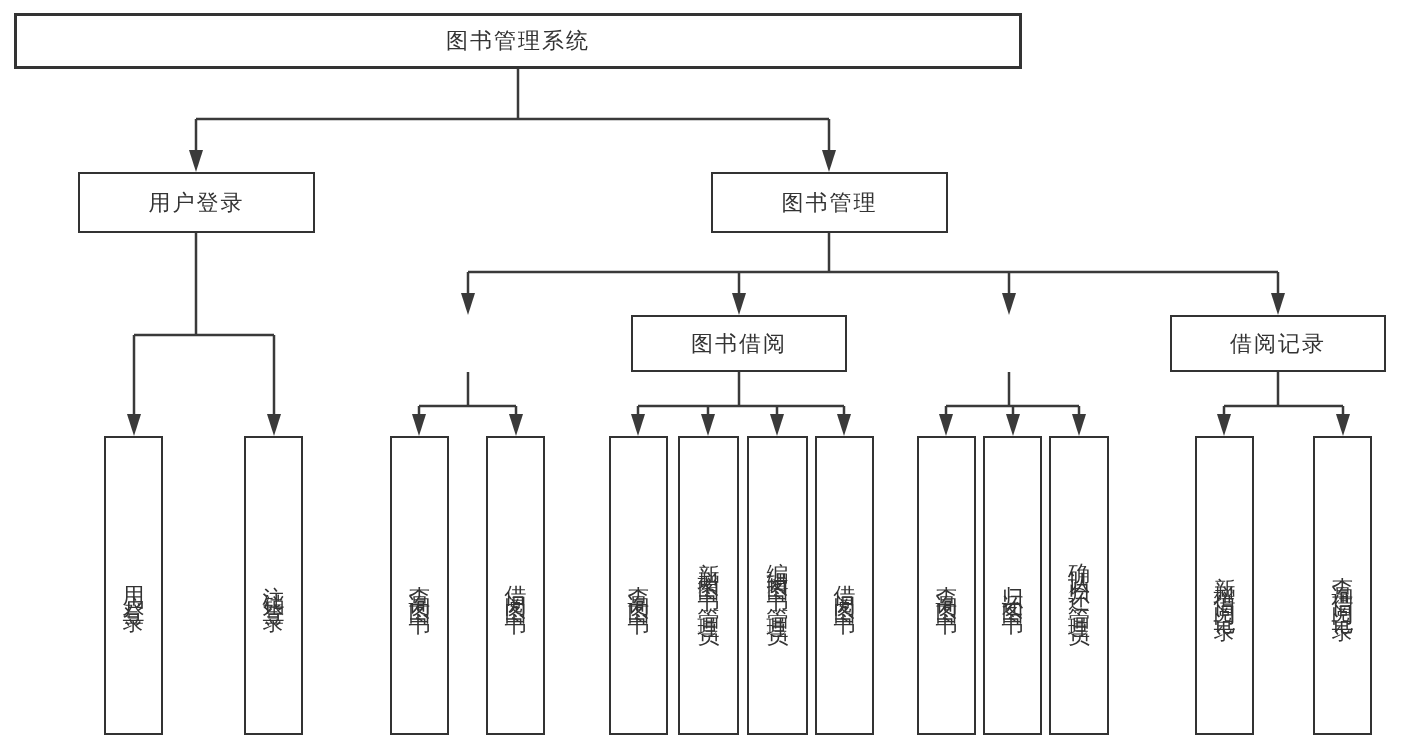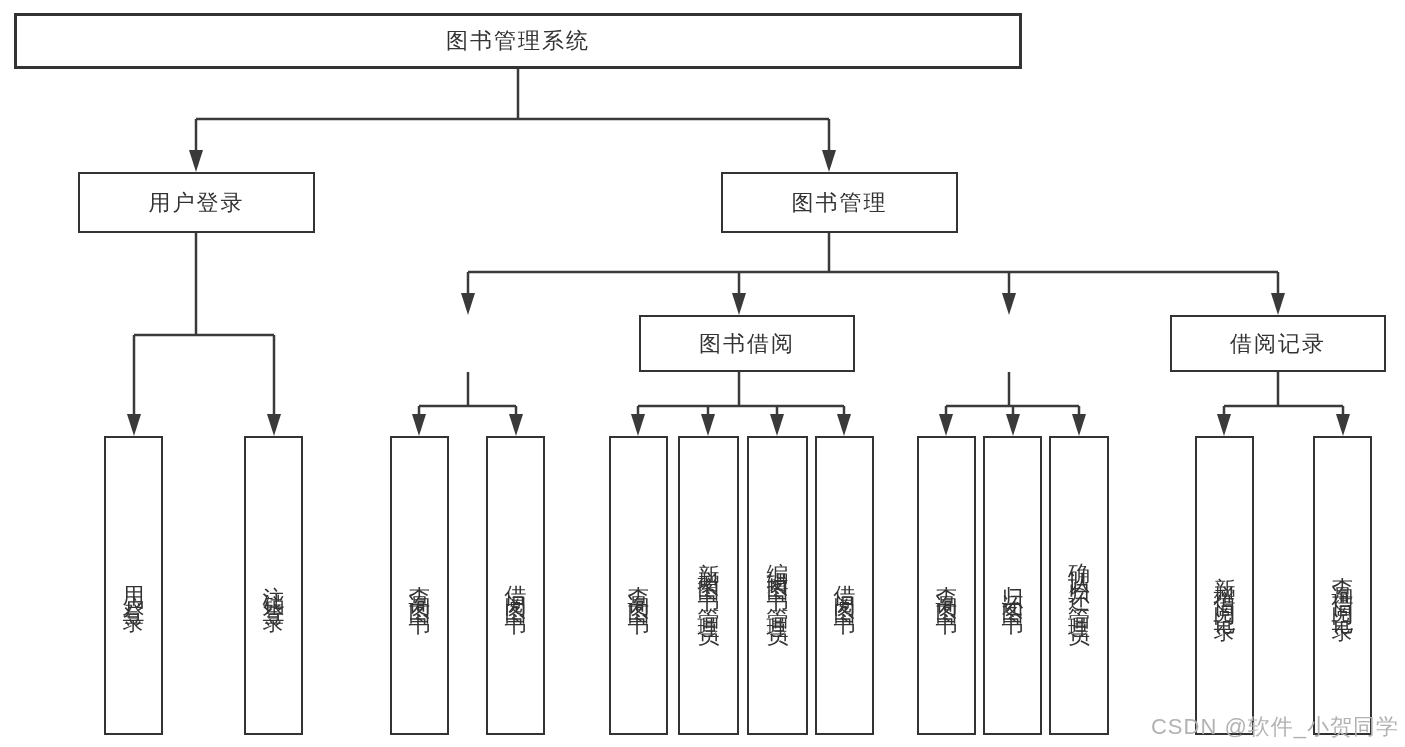--- a/index.html
+++ b/index.html
@@ -114,25 +114,25 @@
     <polygon class="head" points="1336,414 1350,414 1343,436"></polygon>
   </svg>
 
   <div class="node root" style="left:14px; top:13px; width:1008px; height:56px;">
     <span class="hlabel">图书管理系统</span>
   </div>
 
   <div class="node" style="left:78px; top:172px; width:237px; height:61px;">
     <span class="hlabel">用户登录</span>
   </div>
-  <div class="node" style="left:711px; top:172px; width:237px; height:61px;margin-left:10px;">
+  <div class="node" style="left:711px; top:172px; width:237px; height:61px;">
     <span class="hlabel">图书管理</span>
   </div>
 
-  <div class="node" style="left:631px; top:315px; width:216px; height:57px;margin-left:8px;">
+  <div class="node" style="left:631px; top:315px; width:216px; height:57px;">
     <span class="hlabel">图书借阅</span>
   </div>
   <div class="node" style="left:1170px; top:315px; width:216px; height:57px;">
     <span class="hlabel">借阅记录</span>
   </div>
 
   <div class="node" style="left:104px; top:436px; width:59px; height:299px;">
     <span class="vlabel">用户登录</span>
   </div>
   <div class="node" style="left:244px; top:436px; width:59px; height:299px;">
@@ -169,15 +169,14 @@
     <span class="vlabel">确认归还（管理员）</span>
   </div>
 
   <div class="node" style="left:1195px; top:436px; width:59px; height:299px;">
     <span class="vlabel">新增借阅记录</span>
   </div>
   <div class="node" style="left:1313px; top:436px; width:59px; height:299px;">
     <span class="vlabel">查询借阅记录</span>
   </div>
 
-  <div class="watermark">CSDN @软件_小贺同学</div>
 
 </div>
 
 </body></html>

